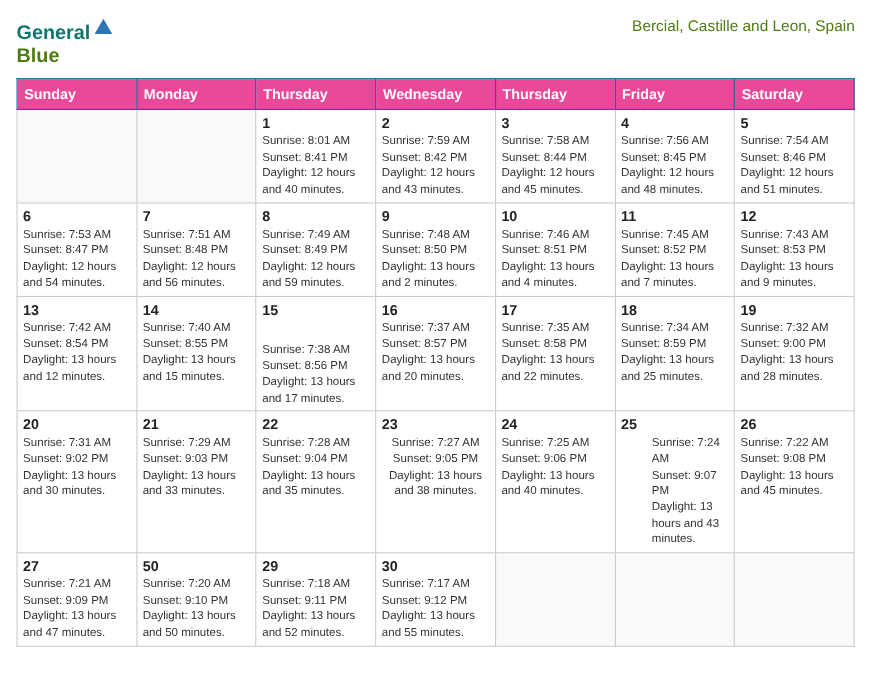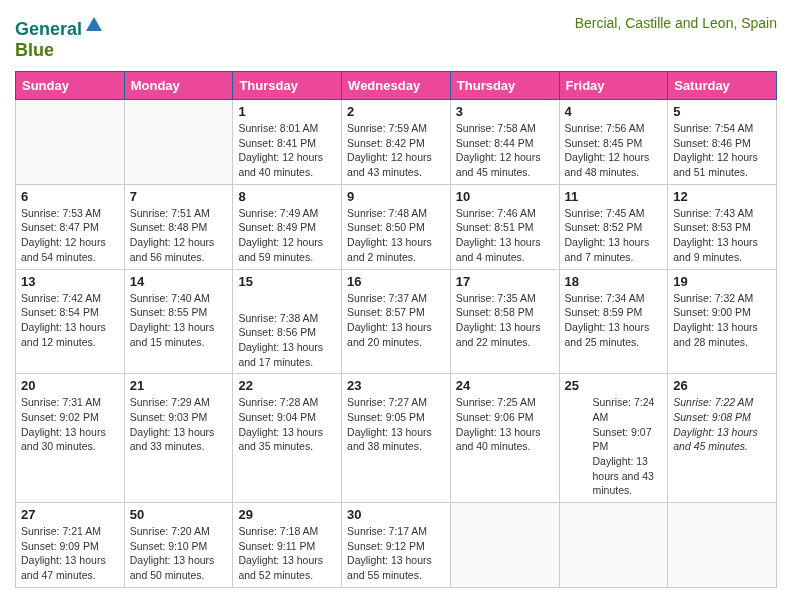--- a/index.html
+++ b/index.html
@@ -251,39 +251,39 @@
 Daylight: 13 hours and 33 minutes.</div>
         </td>
         <td>
           <div class="day-number">22</div>
           <div class="day-info" style="white-space: pre-line;">Sunrise: 7:28 AM
 Sunset: 9:04 PM
 Daylight: 13 hours and 35 minutes.</div>
         </td>
         <td>
           <div class="day-number">23</div>
-          <div class="day-info" style="white-space: pre-line;">Sunrise: 7:27 AM
+          <div class="day-info" style="white-space: pre-line; text-align: center;">Sunrise: 7:27 AM
 Sunset: 9:05 PM
 Daylight: 13 hours and 38 minutes.</div>
         </td>
         <td>
           <div class="day-number">24</div>
           <div class="day-info" style="white-space: pre-line;">Sunrise: 7:25 AM
 Sunset: 9:06 PM
 Daylight: 13 hours and 40 minutes.</div>
         </td>
         <td>
           <div class="day-number">25</div>
           <div class="day-info" style="white-space: pre-line; margin-left: 28px;">Sunrise: 7:24 AM
 Sunset: 9:07 PM
 Daylight: 13 hours and 43 minutes.</div>
         </td>
         <td>
           <div class="day-number">26</div>
-          <div class="day-info" style="white-space: pre-line; font-style: italic;">Sunrise: 7:22 AM
+          <div class="day-info" style="white-space: pre-line;">Sunrise: 7:22 AM
 Sunset: 9:08 PM
 Daylight: 13 hours and 45 minutes.</div>
         </td>
       </tr>
       <tr>
         <td>
           <div class="day-number">27</div>
           <div class="day-info" style="white-space: pre-line;">Sunrise: 7:21 AM
 Sunset: 9:09 PM
 Daylight: 13 hours and 47 minutes.</div>

